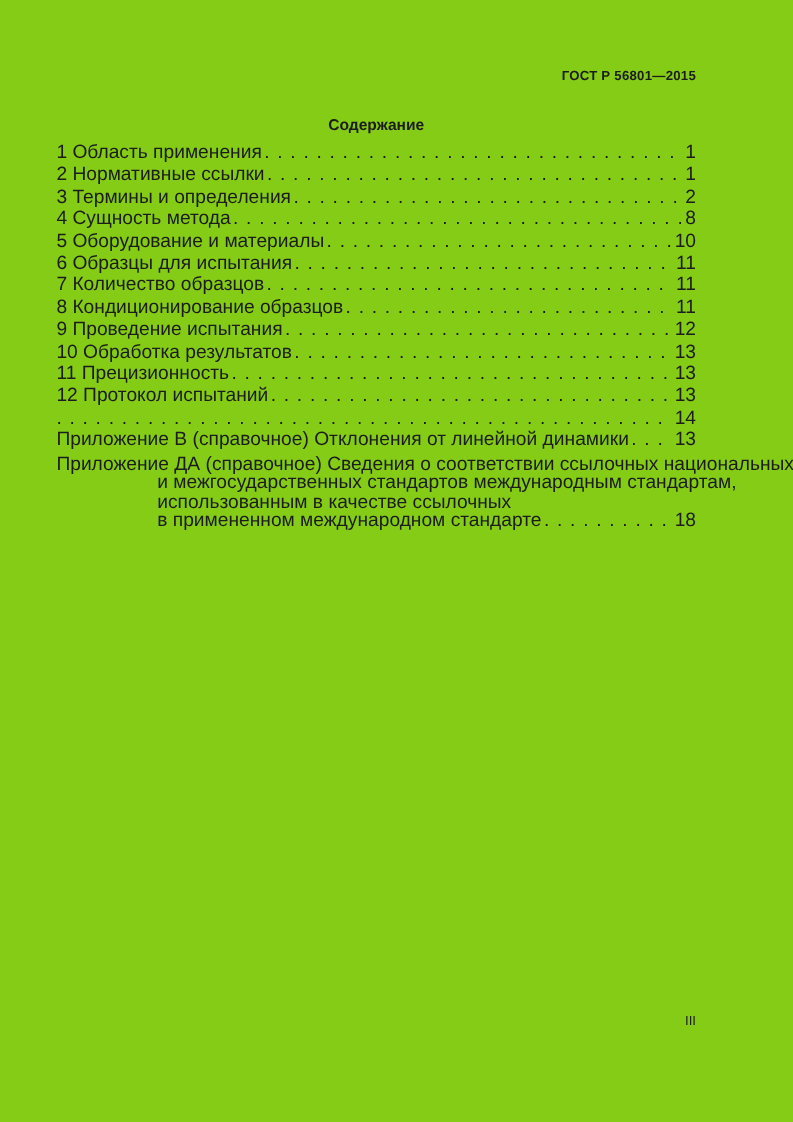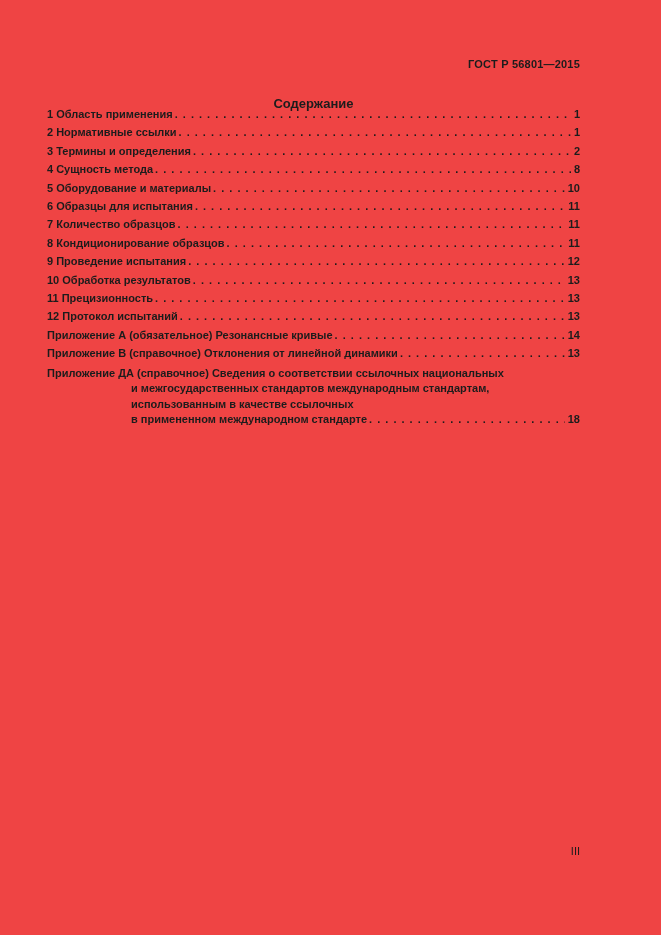--- a/index.html
+++ b/index.html
@@ -5,21 +5,21 @@
   html, body {
     margin: 0;
     padding: 0;
     background: #e8e8e8;
   }
   .page {
     position: relative;
     width: 661px;
     height: 935px;
     margin: 0 auto;
-    background: #ef4444;
+    background: #84cc16;
     font-family: "Liberation Sans", sans-serif;
     color: #1c1c1c;
     box-sizing: border-box;
     overflow: hidden;
   }
   .doc-header {
     position: absolute;
     top: 58px;
     right: 81px;
     font-size: 11px;
@@ -30,25 +30,24 @@
     position: absolute;
     top: 96px;
     left: 47px;
     width: 533px;
     text-align: center;
     font-size: 13px;
     font-weight: bold;
   }
   .toc {
     position: absolute;
-    top: 105px;
+    top: 119px;
     left: 47px;
     width: 533px;
-    font-size: 11px;
-    font-weight: bold;
+    font-size: 16px;
   }
   .toc-row {
     display: flex;
     align-items: baseline;
     line-height: 18.4px;
     white-space: nowrap;
   }
   .toc-label {
     flex: 0 0 auto;
     padding-right: 2px;
@@ -167,21 +166,20 @@
       <span class="toc-page">13</span>
     </div>
 
     <div class="toc-row">
       <span class="toc-label">12 Протокол испытаний</span>
       <span class="leader"></span>
       <span class="toc-page">13</span>
     </div>
 
     <div class="toc-row">
-      <span class="toc-label">Приложение А (обязательное) Резонансные кривые</span>
       <span class="leader"></span>
       <span class="toc-page">14</span>
     </div>
 
     <div class="toc-row">
       <span class="toc-label">Приложение В (справочное) Отклонения от линейной динамики</span>
       <span class="leader"></span>
       <span class="toc-page">13</span>
     </div>
 

